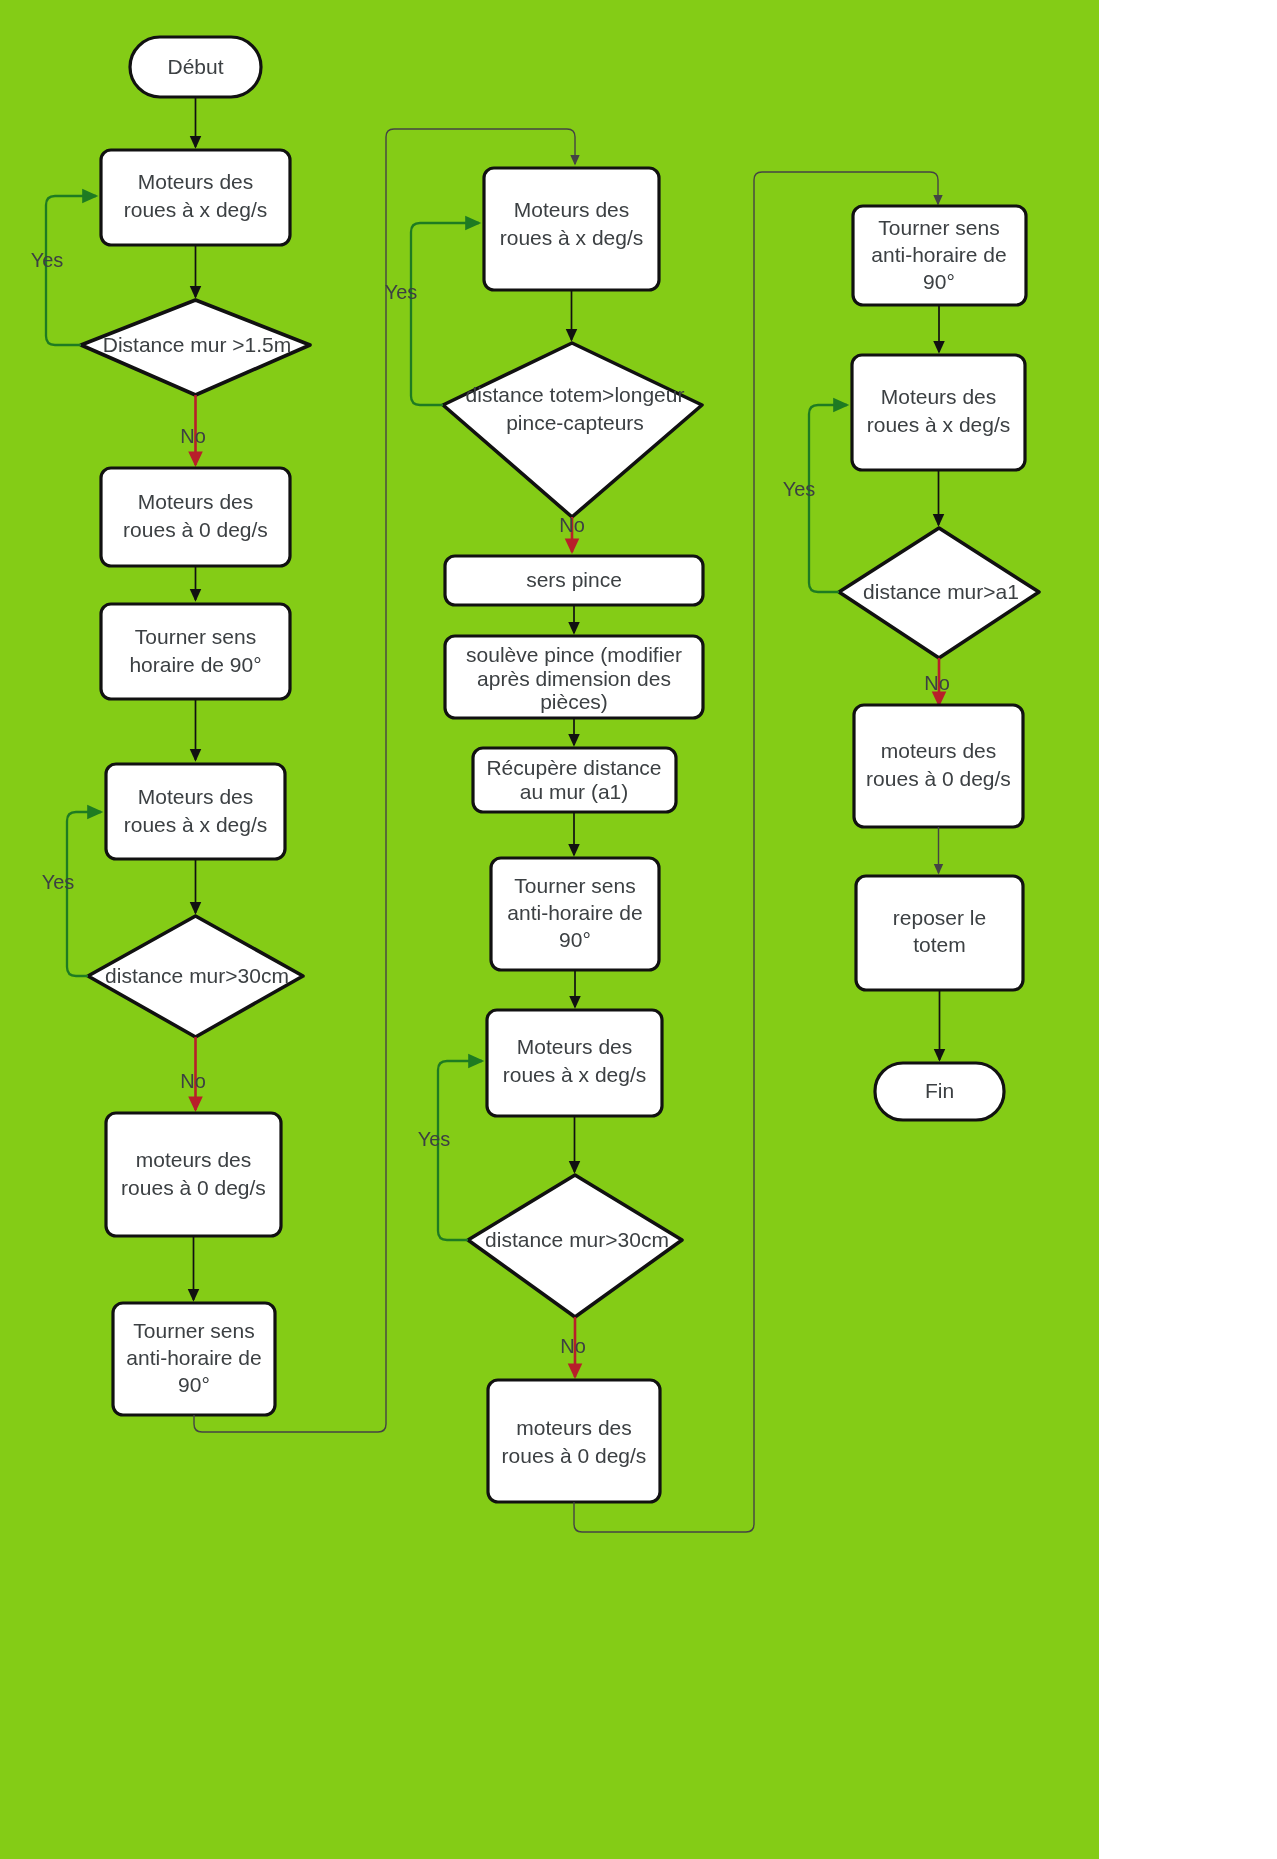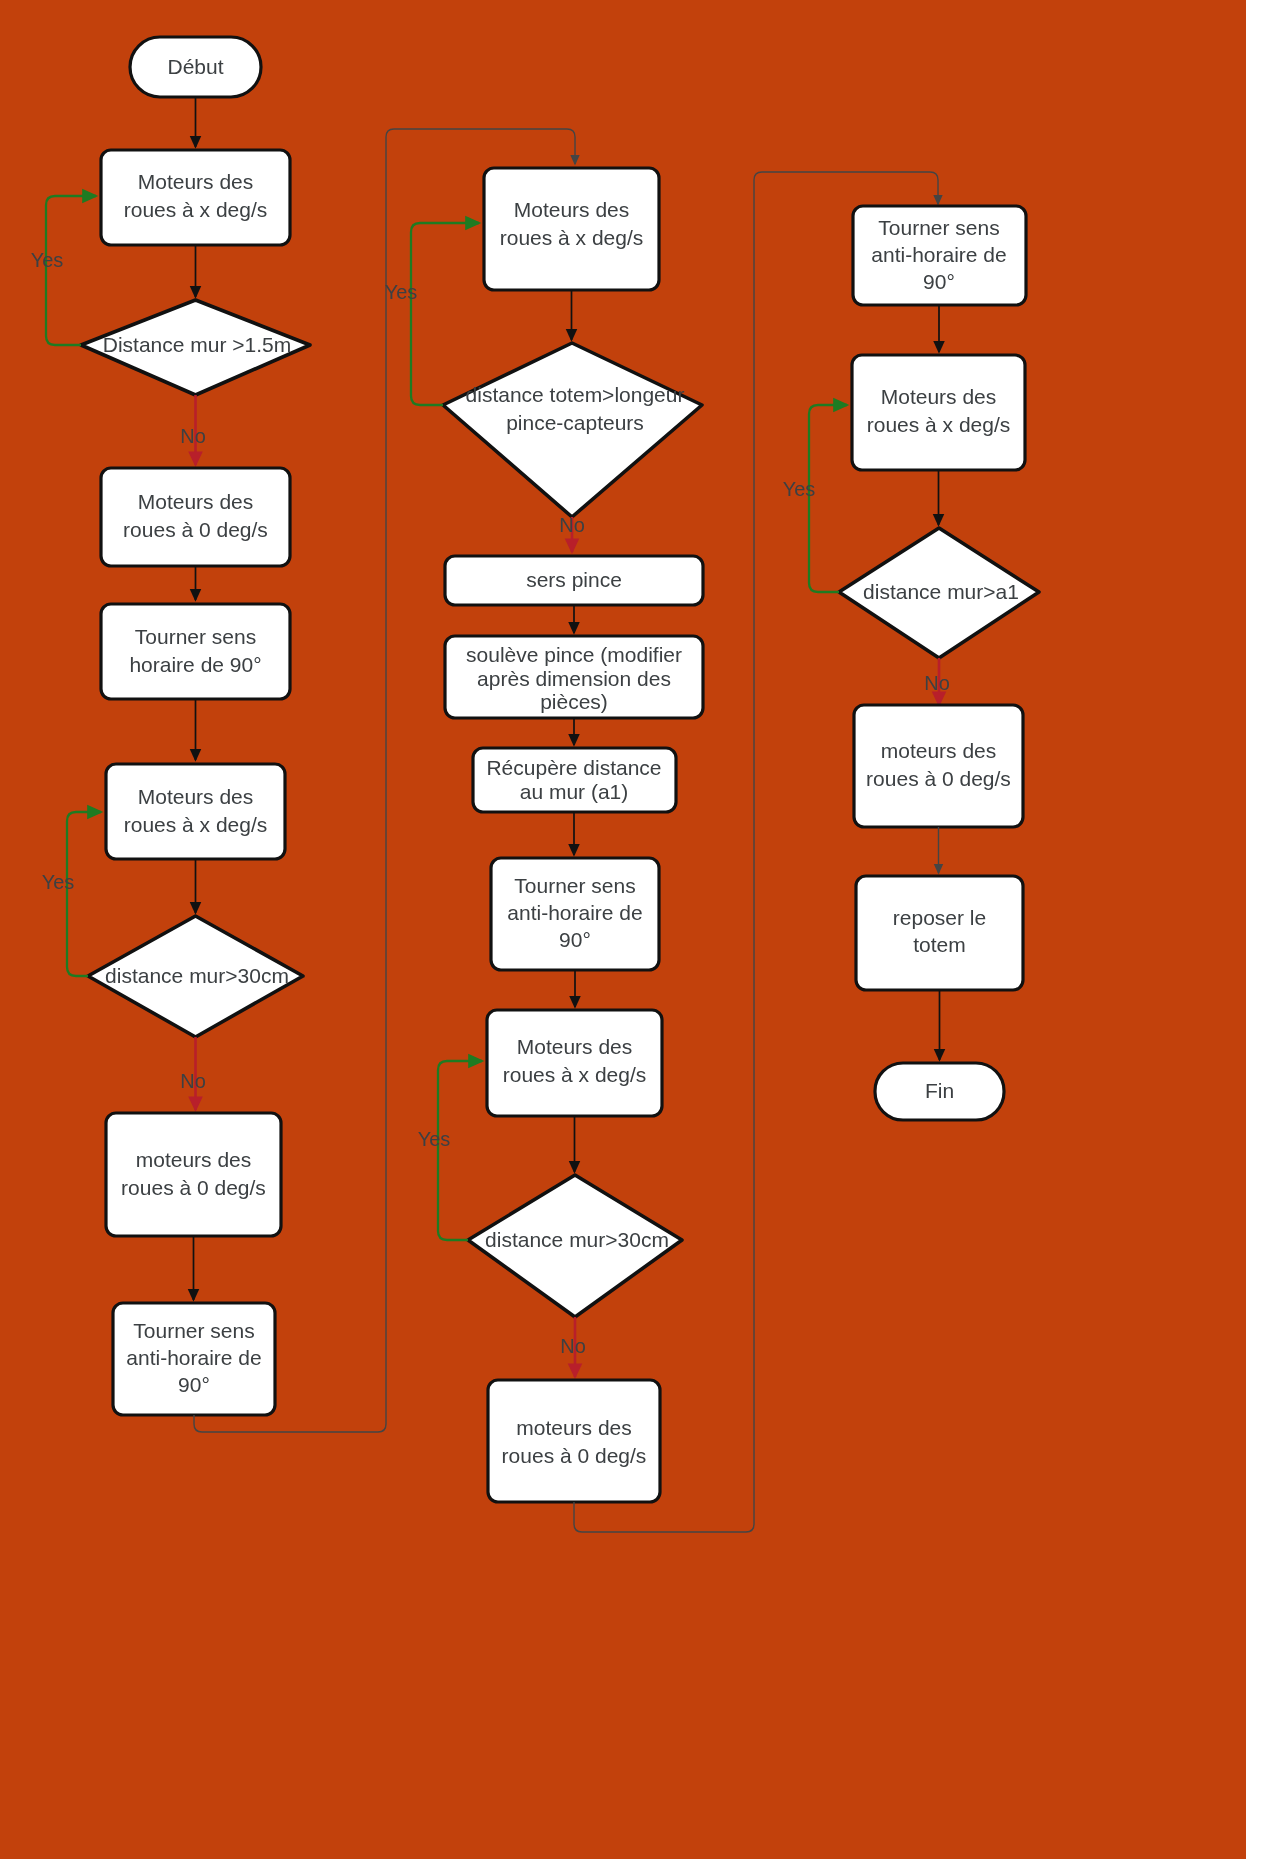--- a/index.html
+++ b/index.html
@@ -2,23 +2,23 @@
 <html><head>
 <meta charset="utf-8">
 <style>
   html, body {
     margin: 0;
     padding: 0;
     background: #ffffff;
   }
   #canvas-wrap {
     position: relative;
-    width: 1246px;
+    width: 1099px;
     height: 1859px;
-    background: #c2410c;
+    background: #84cc16;
     font-family: "Liberation Sans", sans-serif;
   }
   svg#flow {
     position: absolute;
     top: 0;
     left: 0;
     width: 1277px;
     height: 1859px;
     display: block;
   }

